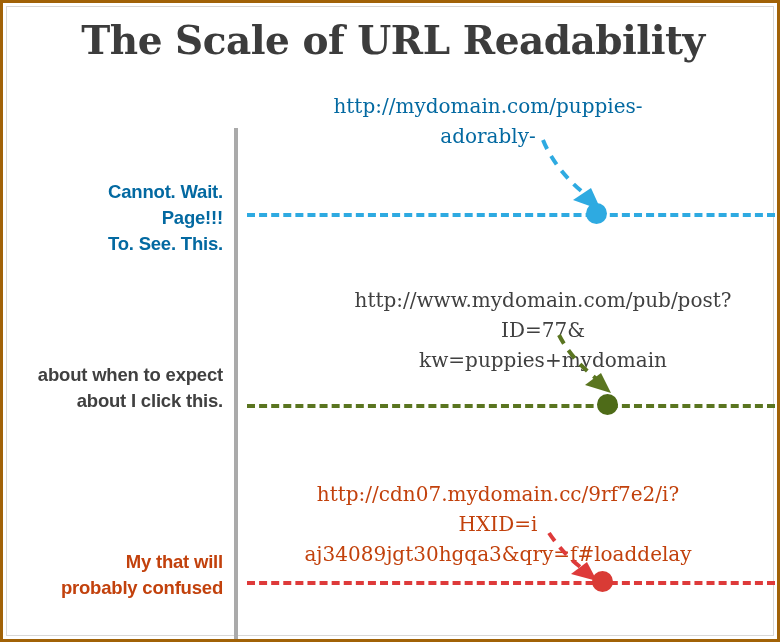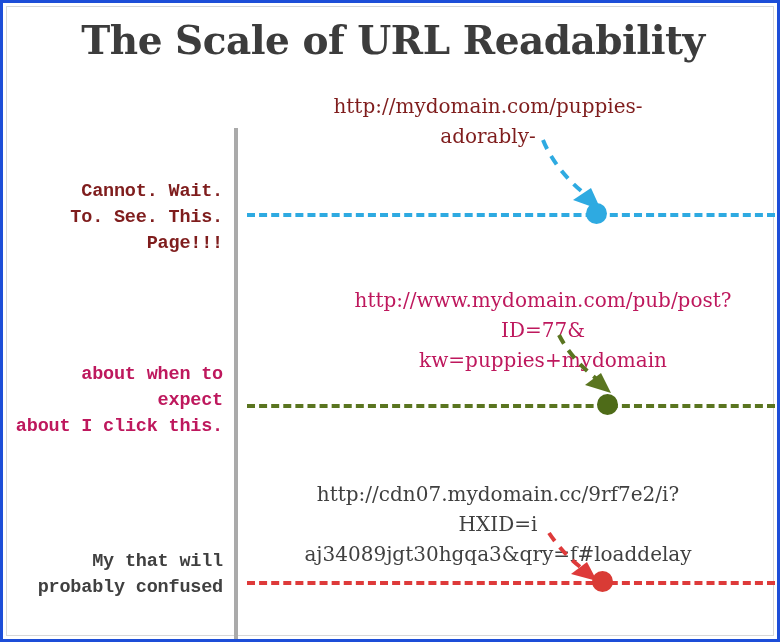--- a/index.html
+++ b/index.html
@@ -9,21 +9,21 @@
   }
   body {
     font-family: "Liberation Sans", sans-serif;
   }
   .canvas {
     position: relative;
     width: 780px;
     height: 642px;
     background: #ffffff;
     box-sizing: border-box;
-    border: 3px solid #1d4ed8;
+    border: 3px solid #a16207;
     overflow: hidden;
   }
   .inner-frame {
     position: absolute;
     left: 3px;
     top: 3px;
     right: 3px;
     bottom: 3px;
     border: 1px solid #d8d8d8;
     box-sizing: border-box;
@@ -76,41 +76,41 @@
     height: 21px;
     border-radius: 50%;
   }
 
   
   .label {
     position: absolute;
     width: 215px;
     left: 5px;
     text-align: right;
-    font-family: Liberation Mono, monospace;
+    font-family: Liberation Sans, sans-serif;
     font-weight: bold;
     font-size: 18.5px;
     line-height: 26px;
     letter-spacing: -0.2px;
   }
 
   
   .url {
     position: absolute;
     font-family: "DejaVu Serif", "Liberation Serif", serif;
     font-weight: normal;
     font-size: 20px;
     line-height: 30px;
     text-align: center;
   }
 
   
-  .c-blue  { color: #7f1d1d; }
-  .c-green { color: #be185d; }
-  .c-red   { color: #404040; }
+  .c-blue  { color: #0369a1; }
+  .c-green { color: #404040; }
+  .c-red   { color: #c2410c; }
   .b-blue  { border-color: #2eaae1; }
   .b-green { border-color: #5a7520; }
   .b-red   { border-color: #de3a3a; }
   .f-blue  { background: #2eaae1; }
   .f-green { background: #4e6b18; }
   .f-red   { background: #d93b35; }
 
   
   .arrow-svg {
     position: absolute;
@@ -137,22 +137,22 @@
     <path d="M 68 72 L 40 62 L 58 50 Z" fill="#2eaae1"></path>
   </svg>
 
   <div class="row" style="top:210px;">
     <div class="dashline b-blue"></div>
     <div class="dot f-blue" style="left:583px; top:-10px;"></div>
   </div>
 
   <div class="label c-blue" style="top:176px;">
     <div>Cannot. Wait.</div>
+    <div>Page!!!</div>
     <div>To. See. This.</div>
-    <div>Page!!!</div>
   </div>
 
   <div class="url c-green" style="left:330px; top:282px; width:420px;">
     <div>http://www.mydomain.com/pub/post?ID=77&amp;</div>
     <div>kw=puppies+mydomain</div>
   </div>
 
   <svg class="arrow-svg" width="110" height="75" style="left:548px; top:330px;" viewBox="0 0 110 75">
     <path d="M 8 2 C 16 18, 30 34, 46 46" fill="none" stroke="#5a7520" stroke-width="4" stroke-dasharray="10 8" stroke-linecap="butt"></path>
     <path d="M 60 60 L 34 52 L 50 40 Z" fill="#5a7520"></path>

